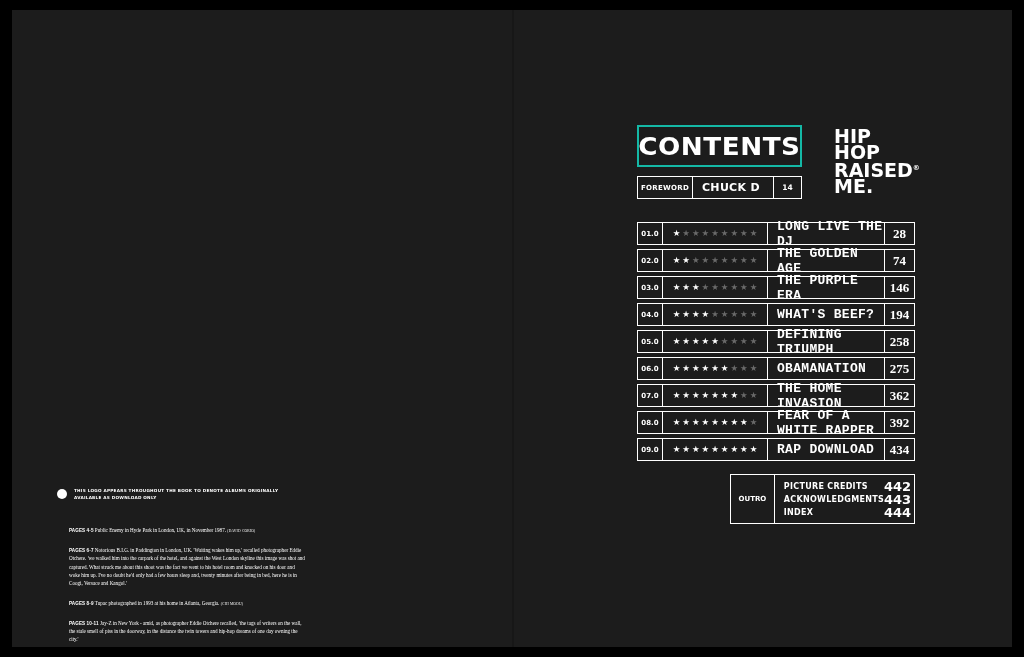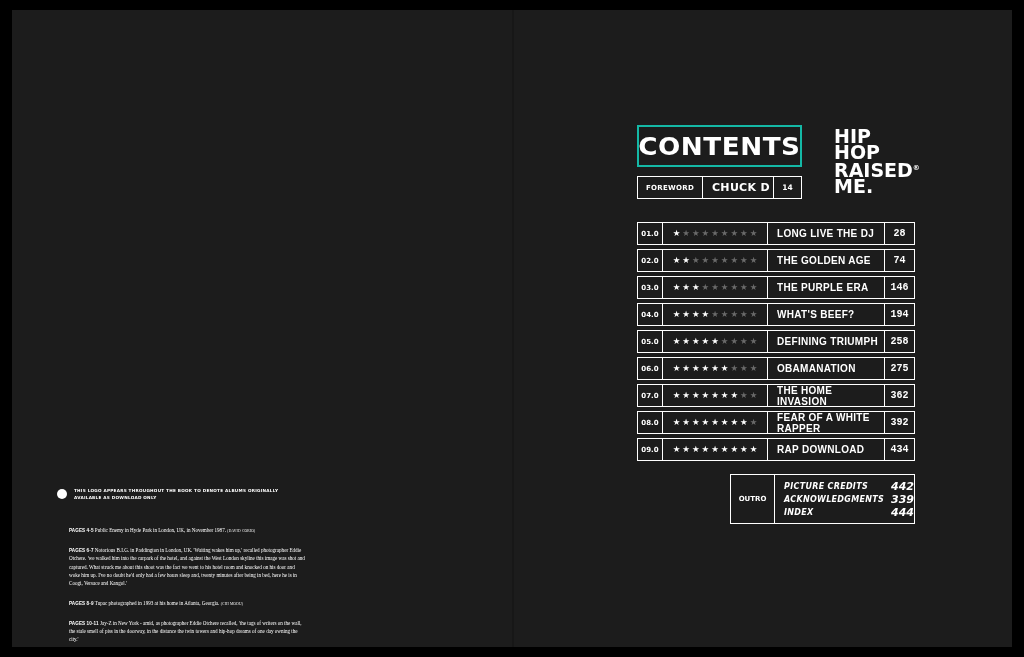--- a/index.html
+++ b/index.html
@@ -63,21 +63,21 @@
 
   
   .fm-row {
     display: flex;
     height: 23px;
     margin-bottom: 4px;
     width: 165px;
   }
   .fm-label {
     border: 1px solid #fff;
-    width: 66px;
+    width: 56px;
     display: flex; align-items: center; justify-content: center;
     color: #fff; font-size: 7px; font-weight: bold;
     font-family: "DejaVu Sans", sans-serif;
     letter-spacing: 0.3px;
   }
   .fm-name {
     border: 1px solid #fff;
     border-left: none;
     flex: 1;
     display: flex; align-items: center;
@@ -122,31 +122,31 @@
     font-size: 8.5px;
     line-height: 1;
   }
   .star.dim { color: #6a6a6a; }
   .ch-title {
     border: 1px solid #fff;
     border-left: none;
     flex: 1;
     display: flex; align-items: center;
     padding-left: 9px;
-    color: #fff; font-size: 10px; font-weight: bold;
-    font-family: Liberation Sans, sans-serif;
+    color: #fff; font-size: 13px; font-weight: bold;
+    font-family: Liberation Mono, monospace;
     letter-spacing: 0.3px;
   }
   .ch-page {
     border: 1px solid #fff;
     border-left: none;
     width: 30px;
     display: flex; align-items: center; justify-content: center;
-    color: #fff; font-size: 10px; font-weight: bold;
-    font-family: Liberation Mono, monospace;
+    color: #fff; font-size: 13px; font-weight: bold;
+    font-family: Liberation Serif, serif;
   }
 
   
   .outro {
     display: flex;
     width: 278px;
     height: 50px;
     margin-top: 13px;
     margin-left: 93px;
     width: 185px;
@@ -162,32 +162,31 @@
     border: 1px solid #fff;
     border-left: none;
     flex: 1;
     display: flex; flex-direction: column; justify-content: center;
     padding: 0 0 0 9px;
   }
   .outro-item {
     display: flex;
     align-items: center;
     height: 13px;
-    font-style: italic;
   }
   .outro-item .oi-name {
     flex: 1;
     color: #fff; font-size: 8px; font-weight: bold;
     font-family: "DejaVu Sans", sans-serif;
     letter-spacing: 0.3px;
   }
   .outro-item .oi-page {
     width: 30px;
-    text-align: right;
-    color: #fff; font-size: 11px; font-weight: bold;
+    text-align: left;
+    color: #fff; font-size: 13px; font-weight: bold;
     font-family: "DejaVu Sans", sans-serif;
   }
 
   
   .logo-note {
     position: absolute;
     left: 45px; top: 478px;
     display: flex;
     align-items: flex-start;
     gap: 7px;
@@ -444,21 +443,21 @@
 
       <div class="outro">
         <div class="outro-label">OUTRO</div>
         <div class="outro-list">
           <div class="outro-item">
             <span class="oi-name">PICTURE CREDITS</span>
             <span class="oi-page">442</span>
           </div>
           <div class="outro-item">
             <span class="oi-name">ACKNOWLEDGMENTS</span>
-            <span class="oi-page">339</span>
+            <span class="oi-page">443</span>
           </div>
           <div class="outro-item">
             <span class="oi-name">INDEX</span>
             <span class="oi-page">444</span>
           </div>
         </div>
       </div>
 
     </div>
   </div>

